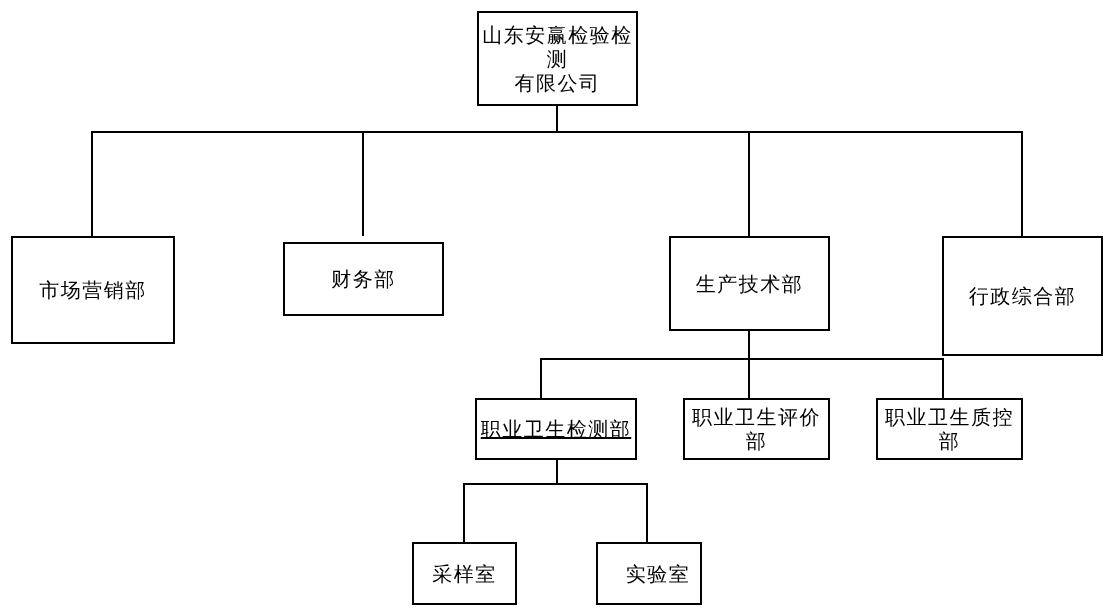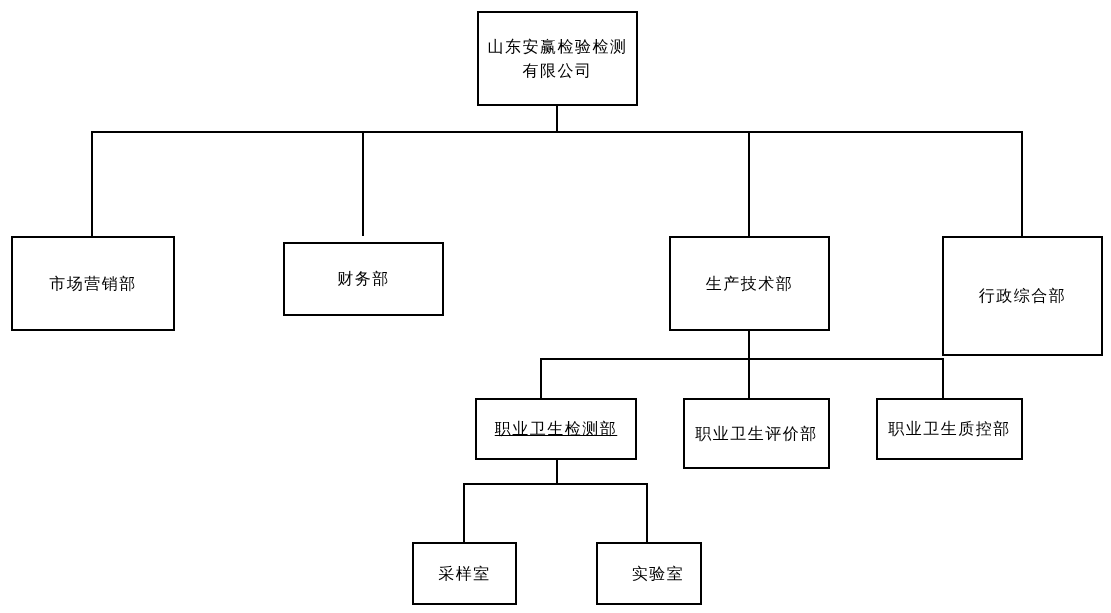--- a/index.html
+++ b/index.html
@@ -24,21 +24,21 @@
   .node {
     position: absolute;
     box-sizing: border-box;
     border: 2px solid #000000;
     background: #ffffff;
     color: #000000;
     display: flex;
     align-items: center;
     justify-content: center;
     text-align: center;
-    font-size: 16px;
+    font-size: 20px;
     line-height: 24px;
     letter-spacing: 1.5px;
     white-space: pre-line;
   }
 </style>
 </head>
 <body>
 
 <div class="canvas">
 
@@ -56,31 +56,31 @@
   <div class="line v" style="left:942px; top:358px; height:40px;"></div>
 
   <div class="line v" style="left:556px; top:459px; height:24px;"></div>
   <div class="line h" style="left:463px; top:483px; width:185px;"></div>
   <div class="line v" style="left:463px; top:483px; height:59px;"></div>
   <div class="line v" style="left:646px; top:483px; height:59px;"></div>
 
   <div class="node" style="left:477px; top:11px; width:161px; height:95px;">山东安赢检验检测
 有限公司</div>
 
-  <div class="node" style="left:11px; top:236px; width:164px; height:95px;">市场营销部</div>
+  <div class="node" style="left:11px; top:236px; width:164px; height:108px;">市场营销部</div>
 
   <div class="node" style="left:283px; top:242px; width:161px; height:74px;text-align:center;">财务部</div>
 
   <div class="node" style="left:669px; top:236px; width:161px; height:95px;text-align:right;">生产技术部</div>
 
   <div class="node" style="left:942px; top:236px; width:161px; height:120px;">行政综合部</div>
 
   <div class="node" style="left:475px; top:398px; width:162px; height:62px;text-decoration:underline;">职业卫生检测部</div>
 
-  <div class="node" style="left:683px; top:398px; width:147px; height:71px;">职业卫生评价部</div>
+  <div class="node" style="left:683px; top:398px; width:147px; height:62px;">职业卫生评价部</div>
 
   <div class="node" style="left:412px; top:542px; width:105px; height:63px;">采样室</div>
 
   <div class="node" style="left:876px; top:398px; width:147px; height:62px;">职业卫生质控部</div>
 
   <div class="node" style="left:596px; top:542px; width:106px; height:63px;padding-left:18px;">实验室</div>
 
 </div>
 
 </body></html>

